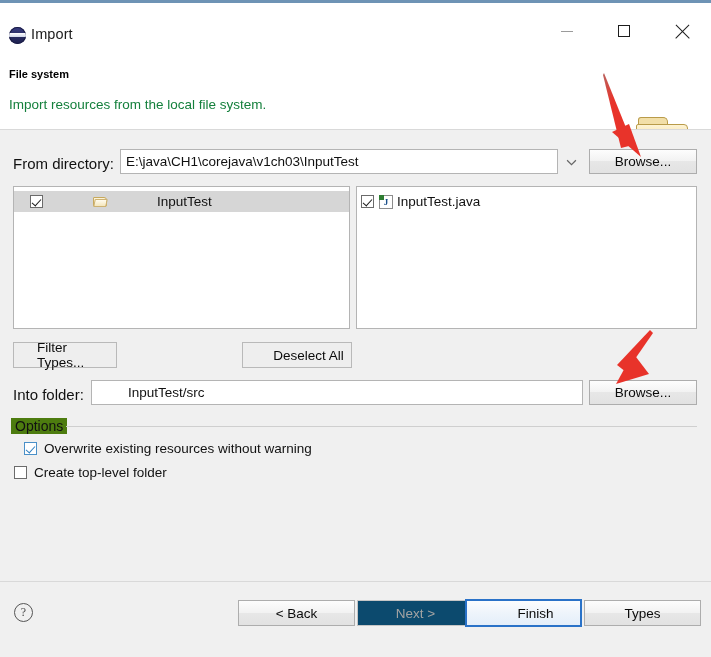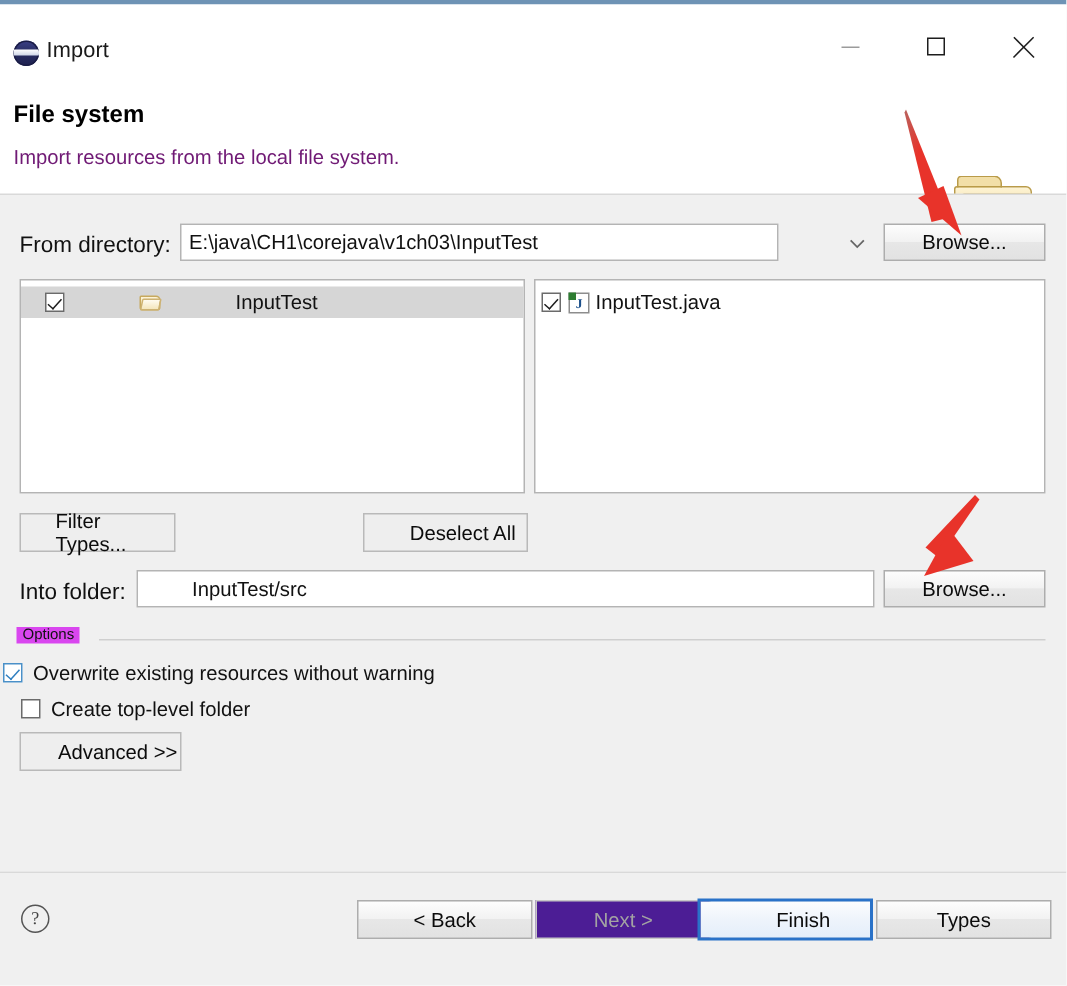--- a/index.html
+++ b/index.html
@@ -58,25 +58,25 @@
   .glyph-close::before{transform:rotate(45deg);}
   .glyph-close::after{transform:rotate(-45deg);}
 
   
   .header{
     position:absolute;left:0;top:52px;right:0;height:74px;
     background:#ffffff;
   }
   .hdr-title{
     position:absolute;left:9px;top:13px;
-    font-size:16px;font-weight:bold;color:#000;
+    font-size:11px;font-weight:bold;color:#000;
   }
   .hdr-desc{
     position:absolute;left:9px;top:42px;
-    font-size:13.5px;color:#701a75;
+    font-size:13.5px;color:#15803d;
   }
   .hdr-graphic{
     position:absolute;left:636px;top:58px;width:60px;height:48px;
   }
   .folder{
     position:absolute;left:0;top:4px;width:54px;height:40px;
   }
   .folder .back{
     position:absolute;left:2px;top:0;width:30px;height:9px;
     background:#f2dfa8;border:1px solid #b99b49;border-bottom:none;
@@ -129,21 +129,21 @@
   
   .btn{
     position:absolute;box-sizing:border-box;
     background:linear-gradient(#fdfdfd 0%,#f2f2f2 48%,#e7e7e7 50%,#e2e2e2 100%);
     border:1px solid #adadad;
     font-family:"Liberation Sans", sans-serif;font-size:13.5px;color:#0b0b0b;
     display:flex;align-items:center;justify-content:center;
     cursor:default;user-select:none;
   }
   .btn.flat{background:#eeeeee;border:1px solid #b9b9b9;padding-left:23px;}
-  .btn.disabled{color:#a3a3a3;background:#4c1d95;border-color:#c6c6c6;text-align:center;}
+  .btn.disabled{color:#a3a3a3;background:#0c4a6e;border-color:#c6c6c6;text-align:center;}
   .btn.default{border:2px solid #2a72c8;background:linear-gradient(#fcfdfe 0%,#eef4fb 50%,#e4eefa 100%);padding-left:24px;}
 
   
   .tree{
     position:absolute;background:#ffffff;
     border:1px solid #b4b4b4;box-sizing:border-box;overflow:hidden;
   }
   .tree-row{
     position:absolute;left:0;right:0;height:21px;
     display:flex;align-items:center;padding-left:16px;box-sizing:border-box;
@@ -183,21 +183,21 @@
     background:#ffffff;border:1px solid #8d8d8d;box-sizing:border-box;
     font-size:9px;line-height:12px;text-align:center;color:#1b4f8a;
     font-family:"Liberation Serif", serif;font-weight:bold;
   }
   .java-icon::after{
     content:"";position:absolute;left:-1px;top:-1px;width:5px;height:5px;
     background:#2e7d32;
   }
 
   
-  .group-title{position:absolute;font-size:10px;color:#111;background:#d946ef;padding:0 4px;}
+  .group-title{position:absolute;font-size:14px;color:#111;background:#4d7c0f;padding:0 4px;}
   .group-line{position:absolute;height:1px;background:#cfcfcf;}
   .opt-row{
     position:absolute;display:flex;align-items:center;font-size:13.5px;color:#111;
   }
 
   .helpbtn{
     position:absolute;width:19px;height:19px;border:1.3px solid #555;
     border-radius:50%;box-sizing:border-box;
     display:flex;align-items:center;justify-content:center;
     font-size:12px;color:#444;font-family:"Liberation Serif", serif;
@@ -242,21 +242,21 @@
       </svg>
     </div>
   </div>
 
   <div class="sep sep-top"></div>
 
   <div class="content">
 
     <div class="lbl" style="left:13px;top:25px;">From directory:</div>
 
-    <div class="txt" style="left:120px;top:19px;width:399px;height:25px;line-height:23px;">E:\java\CH1\corejava\v1ch03\InputTest</div>
+    <div class="txt" style="left:120px;top:19px;width:438px;height:25px;line-height:23px;">E:\java\CH1\corejava\v1ch03\InputTest</div>
     <svg class="combo-arrow" style="left:566px;top:27px;" viewBox="0 0 10 10">
       <path d="M1 3 L5 7 L9 3" stroke="#666" stroke-width="1.1" fill="none"></path>
     </svg>
 
     <div class="btn" style="left:589px;top:19px;width:108px;height:25px;">Browse...</div>
 
     <div class="tree" style="left:13px;top:56px;width:337px;height:143px;">
       <div class="tree-row sel" style="top:4px;gap:45px;">
         <span class="cbox checked"></span>
         <span class="mini-folder"></span>
@@ -275,30 +275,29 @@
     <div class="btn flat" style="left:13px;top:212px;width:104px;height:26px;">Filter Types...</div>
     <div class="btn flat" style="left:242px;top:212px;width:110px;height:26px;">Deselect All</div>
 
     <div class="lbl" style="left:13px;top:256px;">Into folder:</div>
     <div class="txt" style="left:91px;top:250px;width:492px;height:25px;line-height:23px;padding-left:36px;">InputTest/src</div>
     <div class="btn" style="left:589px;top:250px;width:108px;height:25px;">Browse...</div>
 
     <div class="group-title" style="left:11px;top:288px;">Options</div>
     <div class="group-line" style="left:66px;top:296px;width:631px;"></div>
 
-    <div class="opt-row" style="left:2px;top:311px;">
+    <div class="opt-row" style="left:24px;top:311px;">
       <span class="cbox blue checked" style="margin-right:7px;"></span>
       <span>Overwrite existing resources without warning</span>
     </div>
     <div class="opt-row" style="left:14px;top:335px;">
       <span class="cbox" style="margin-right:7px;"></span>
       <span>Create top-level folder</span>
     </div>
 
-    <div class="btn flat" style="left:13px;top:358px;width:108px;height:26px;">Advanced &gt;&gt;</div>
   </div>
 
   <div class="sep sep-bottom"></div>
 
   <div class="footer">
     <div class="helpbtn" style="left:14px;top:21px;">?</div>
 
     <div class="btn" style="left:238px;top:18px;width:117px;height:26px;">&lt; Back</div>
     <div class="btn disabled" style="left:357px;top:18px;width:117px;height:26px;">Next &gt;</div>
     <div class="btn default" style="left:465px;top:17px;width:117px;height:28px;">Finish</div>

